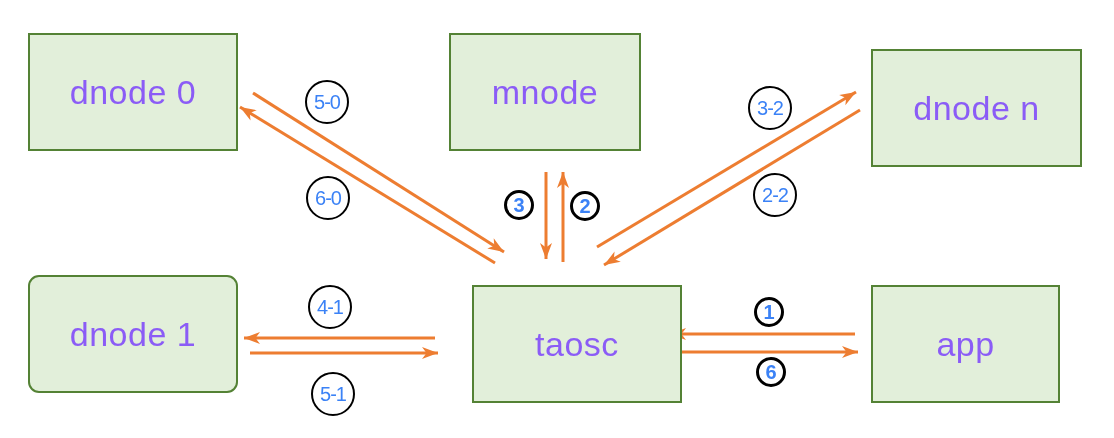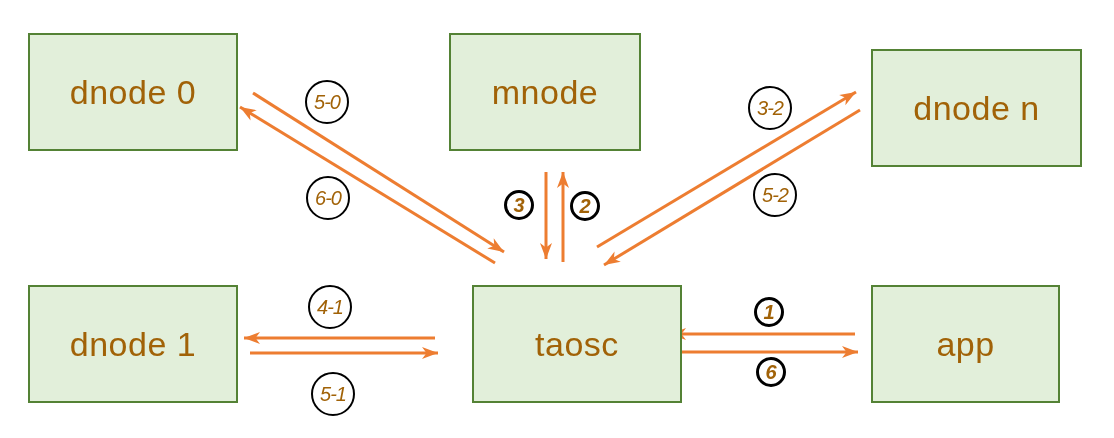--- a/index.html
+++ b/index.html
@@ -30,36 +30,35 @@
     position: absolute;
     box-sizing: border-box;
     background: #e2efda;
     border: 2px solid #548235;
     display: flex;
     align-items: center;
     justify-content: center;
   }
   .node-label {
     font-size: 34px;
-    color: #a16207;
+    color: #8b5cf6;
     letter-spacing: 0.5px;
     white-space: nowrap;
   }
   .lbl {
     position: absolute;
     box-sizing: border-box;
     background: #ffffff;
     border-radius: 50%;
     display: flex;
     align-items: center;
     justify-content: center;
     transform: translate(-50%, -50%);
-    color: #a16207;
+    color: #3b82f6;
     white-space: nowrap;
-    font-style: italic;
   }
   .lbl-pair {
     width: 44px;
     height: 44px;
     border: 2px solid #000000;
     font-size: 20px;
     font-weight: 500;
     letter-spacing: -1px;
   }
   .lbl-digit {
@@ -95,21 +94,21 @@
 
   <div class="node" style="left: 28px; top: 33px; width: 210px; height: 118px;">
     <span class="node-label">dnode 0</span>
   </div>
   <div class="node" style="left: 449px; top: 33px; width: 192px; height: 118px;">
     <span class="node-label">mnode</span>
   </div>
   <div class="node" style="left: 871px; top: 33px; width: 211px; height: 118px; margin-top: 16px;">
     <span class="node-label">dnode n</span>
   </div>
-  <div class="node" style="left: 28px; top: 285px; width: 210px; height: 118px;">
+  <div class="node" style="left: 28px; top: 275px; width: 210px; height: 118px; border-radius: 11px;">
     <span class="node-label">dnode 1</span>
   </div>
   <div class="node" style="left: 472px; top: 285px; width: 210px; height: 118px;">
     <span class="node-label">taosc</span>
   </div>
   <div class="node" style="left: 871px; top: 285px; width: 189px; height: 118px;">
     <span class="node-label">app</span>
   </div>
 
   <div class="lbl lbl-pair" style="left: 327px; top: 102px;">
@@ -121,21 +120,21 @@
   <div class="lbl lbl-digit" style="left: 519px; top: 205px;">
     <span>3</span>
   </div>
   <div class="lbl lbl-digit" style="left: 585px; top: 206px;">
     <span>2</span>
   </div>
   <div class="lbl lbl-pair" style="left: 770px; top: 108px;">
     <span>3-2</span>
   </div>
   <div class="lbl lbl-pair" style="left: 775px; top: 195px;">
-    <span>5-2</span>
+    <span>2-2</span>
   </div>
   <div class="lbl lbl-pair" style="left: 330px; top: 307px;">
     <span>4-1</span>
   </div>
   <div class="lbl lbl-pair" style="left: 333px; top: 394px;">
     <span>5-1</span>
   </div>
   <div class="lbl lbl-digit" style="left: 769px; top: 312px;">
     <span>1</span>
   </div>

